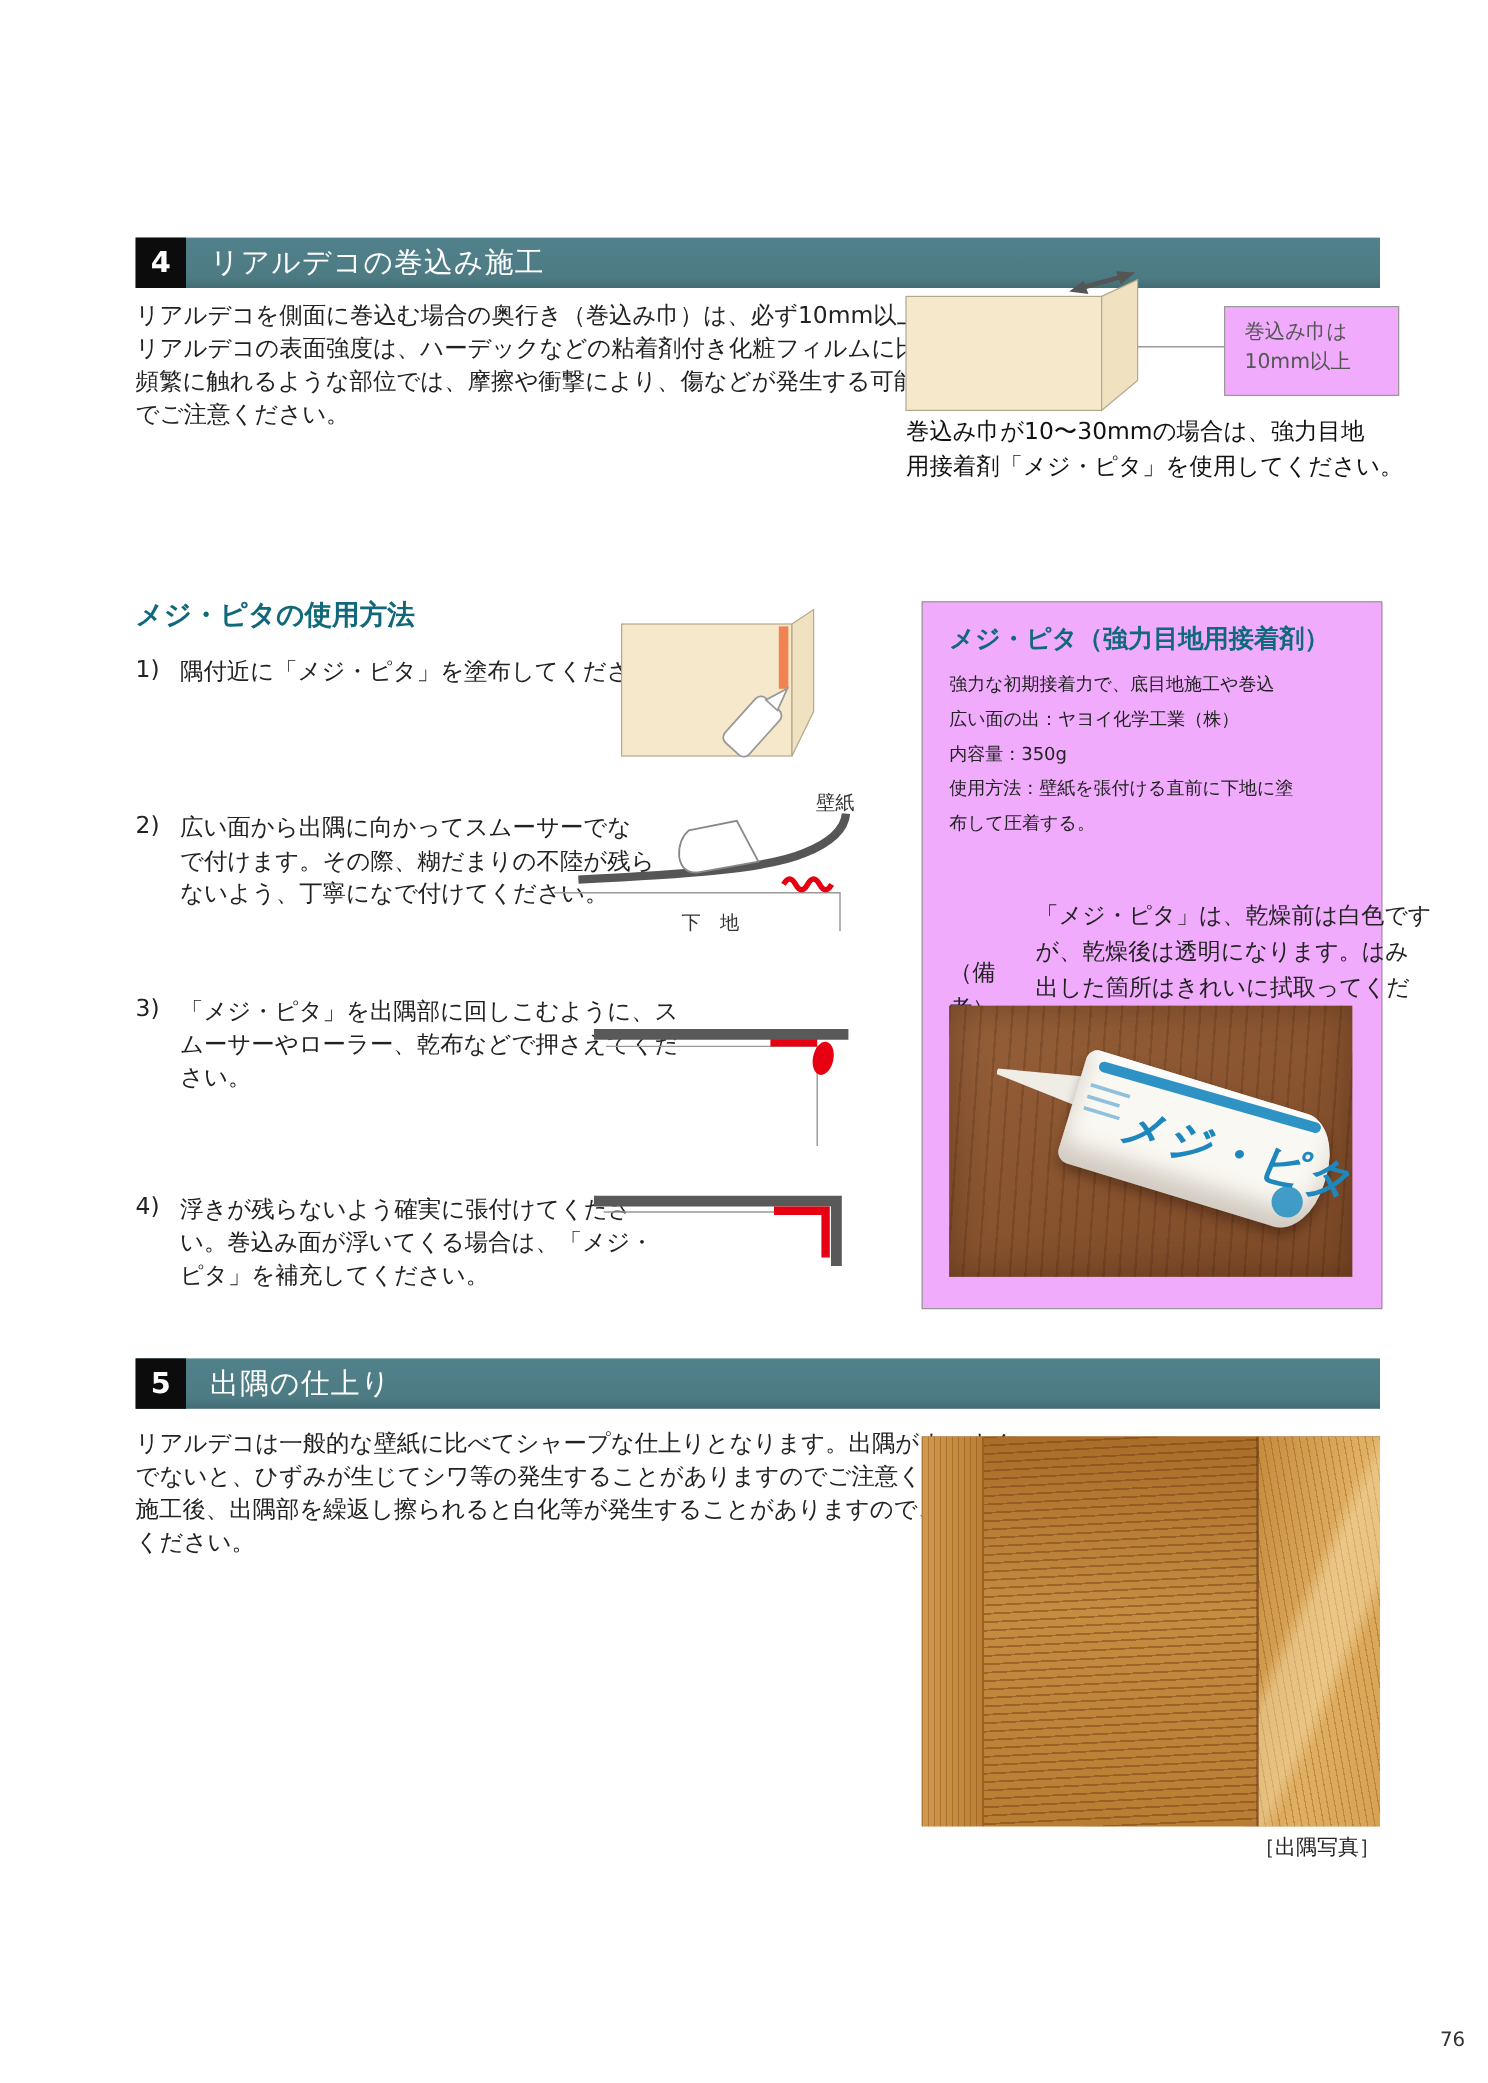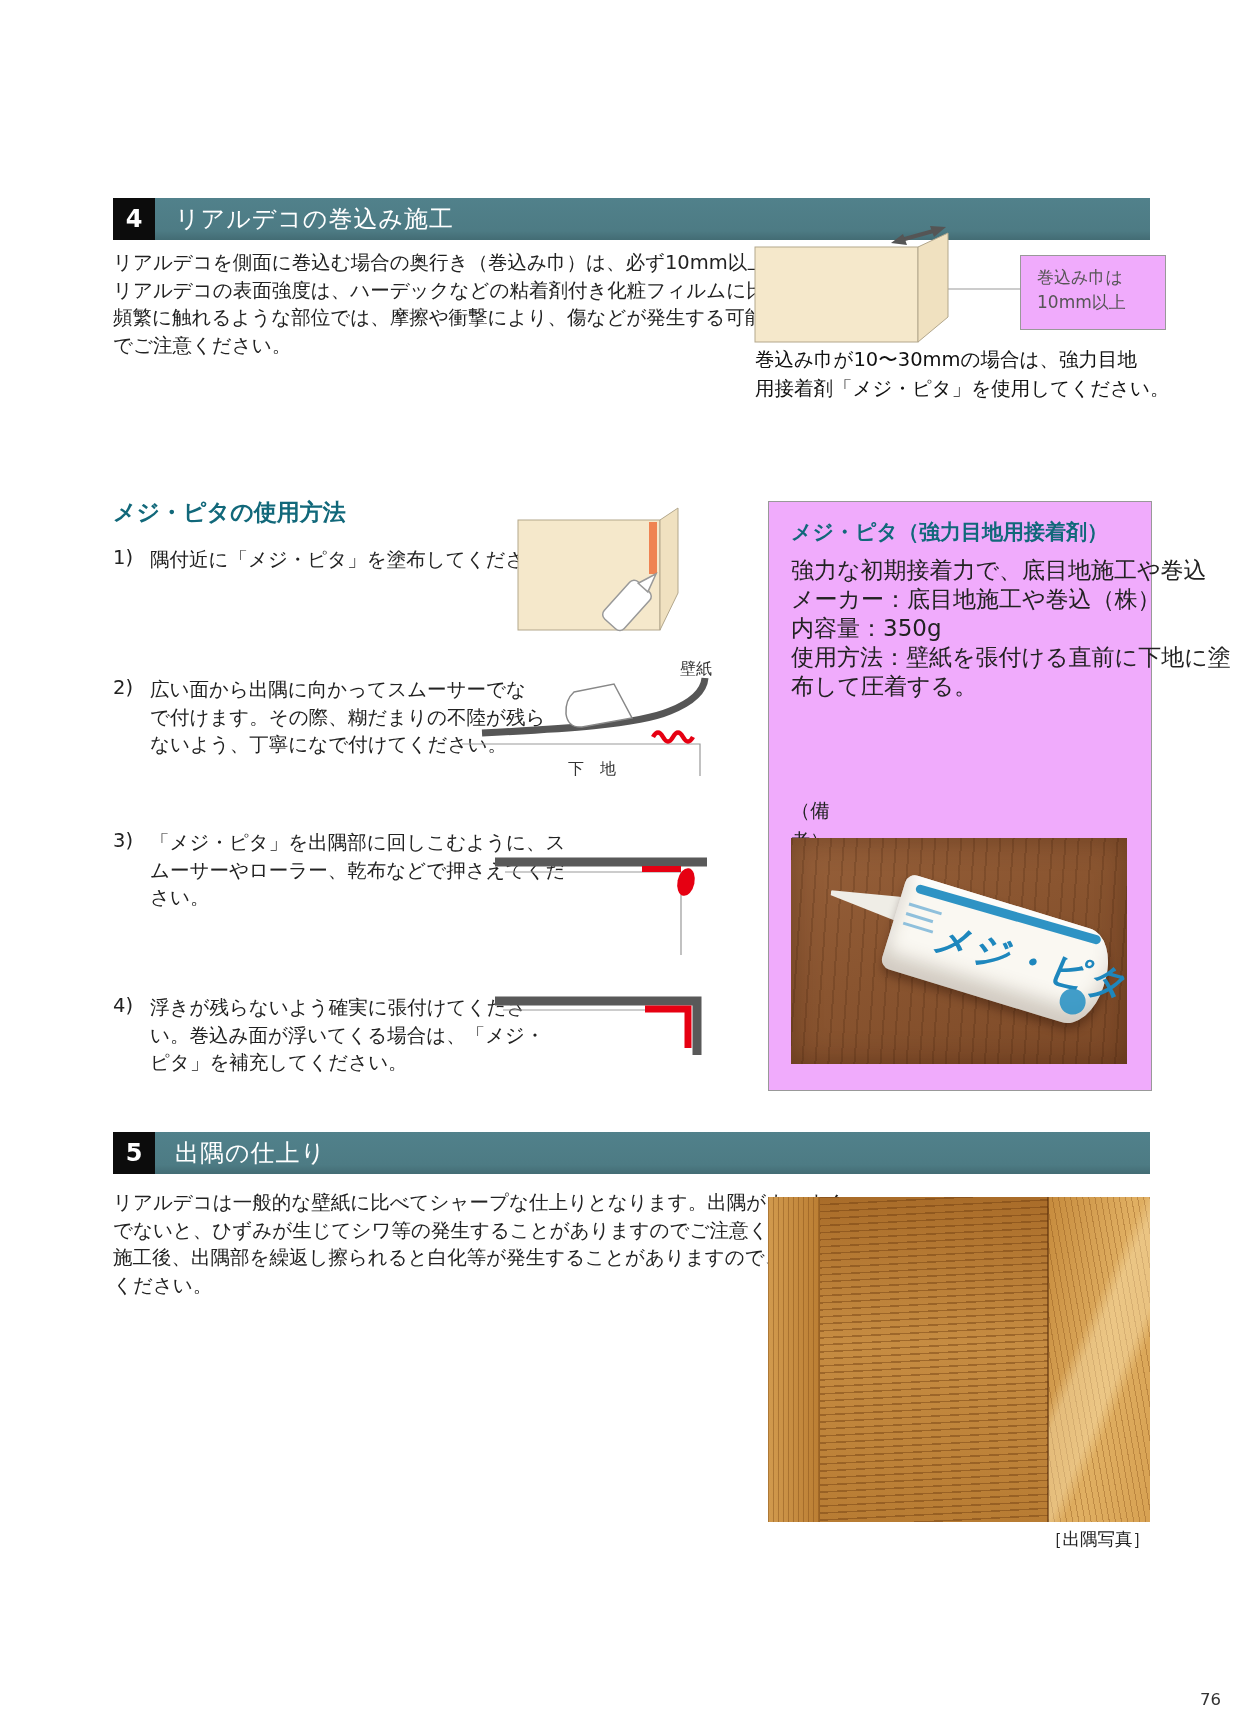--- a/index.html
+++ b/index.html
@@ -27,21 +27,21 @@
     padding:9px 0 0 16px;line-height:25px;}
   .diagramA-caption{position:absolute;left:755px;top:346px;font-size:19.5px;color:#111;}
   .diagramA-caption .bline{line-height:28.5px;height:28.5px;}
   
   .stepsvg{position:absolute;}
   .svg-label{font-size:16px;fill:#333;font-family:"DejaVu Sans","Liberation Sans",sans-serif;}
   
   .product-box{position:absolute;left:768px;top:501px;width:382px;height:588px;
     border:1px solid #999;background:#f0abfc;}
   .pb-title{position:absolute;left:22px;top:16px;font-size:21px;font-weight:bold;color:#11687a;white-space:nowrap;}
-  .pb-body{position:absolute;left:22px;top:54px;font-size:23px;color:#222;}
+  .pb-body{position:absolute;left:22px;top:54px;font-size:15px;color:#222;}
   .pb-body .bline{line-height:29px;height:29px;}
   .pb-note{position:absolute;left:22px;top:246px;display:flex;font-size:19.2px;color:#222;}
   .pb-note-label{width:72px;line-height:30px;margin-top:48px;}
   .pb-note-lines .bline{line-height:30px;height:30px;}
   
   .product-photo{position:absolute;left:22px;top:336px;width:336px;height:226px;overflow:hidden;
     background:
       repeating-linear-gradient(94deg,rgba(55,25,5,.18) 0 2px,rgba(0,0,0,0) 2px 13px),
       linear-gradient(155deg,#96603a 0%,#8a5530 45%,#7c4927 100%);
     box-shadow:inset 0 0 30px rgba(40,15,0,.35);}
@@ -174,27 +174,33 @@
   <svg class="stepsvg" style="left:495px;top:985px;" width="235" height="115" viewBox="0 0 235 115">
     <line x1="8" y1="25" x2="178" y2="25" stroke="#999" stroke-width="1.2"></line>
     <polyline points="0,16 202,16 202,70" fill="none" stroke="#595959" stroke-width="9"></polyline>
     <polyline points="150,24 193,24 193,63" fill="none" stroke="#e60012" stroke-width="7"></polyline>
   </svg>
 
   <div class="product-box">
     <div class="pb-title">メジ・ピタ（強力目地用接着剤）</div>
     <div class="pb-body">
       <div class="bline">強力な初期接着力で、底目地施工や巻込</div>
-      <div class="bline">メーカー：底目地施工や巻込（株）</div>
+      <div class="bline">広い面の出：ヤヨイ化学工業（株）</div>
       <div class="bline">内容量：350g</div>
       <div class="bline">使用方法：壁紙を張付ける直前に下地に塗</div>
       <div class="bline">布して圧着する。</div>
     </div>
     <div class="pb-note">
       <div class="pb-note-label">（備考）</div>
+      <div class="pb-note-lines">
+        <div class="bline">「メジ・ピタ」は、乾燥前は白色です</div>
+        <div class="bline">が、乾燥後は透明になります。はみ</div>
+        <div class="bline">出した箇所はきれいに拭取ってくだ</div>
+        <div class="bline">さい。</div>
+      </div>
     </div>
     <div class="product-photo">
       <div class="tube-wrap">
         <div class="tube-nozzle"></div>
         <div class="tube-body">
           <div class="tube-stripe"></div>
           <div class="tube-tick" style="top:28px;"></div>
           <div class="tube-tick" style="top:38px;width:28px;"></div>
           <div class="tube-tick" style="top:48px;width:31px;"></div>
           <div class="tube-text">メジ・ピタ</div>

